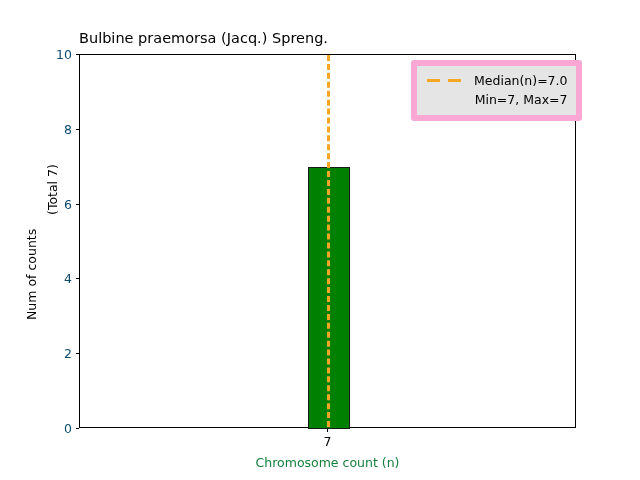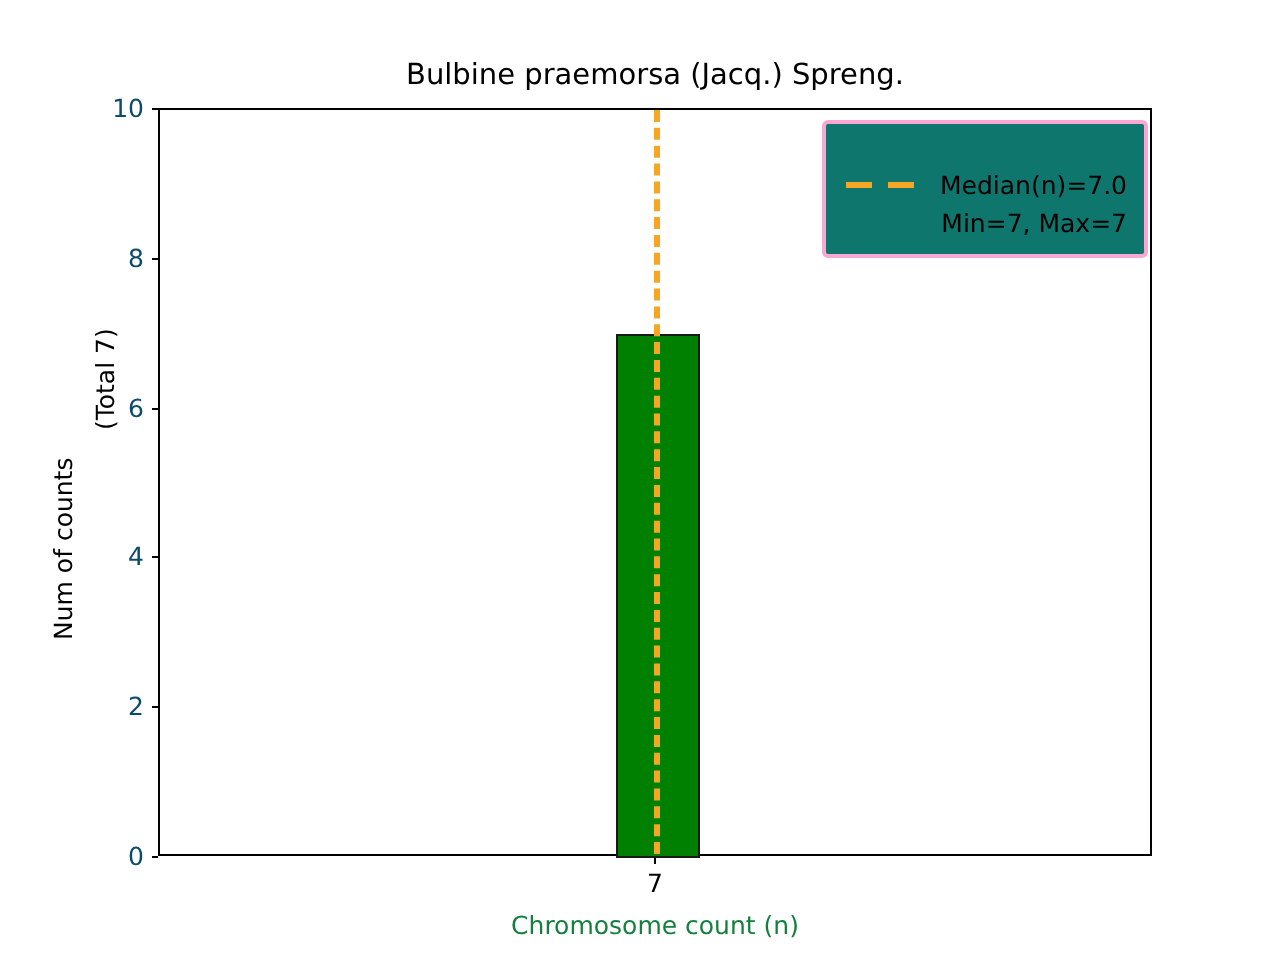--- a/index.html
+++ b/index.html
@@ -15,21 +15,20 @@
     font-family: "DejaVu Sans", sans-serif;
     overflow: hidden;
   }
 
   
   #chart-title {
     position: absolute;
     left: 79px;
     top: 30px;
     width: 497px;
-    text-align: center;
     font-size: 14.5px;
     color: #000000;
     white-space: nowrap;
   }
 
   
   #plot-area {
     position: absolute;
     left: 79px;
     top: 54px;
@@ -118,24 +117,24 @@
   #ylabel-sub {
     left: 45px;
     top: 215px;
   }
 
   
   #legend {
     position: absolute;
     left: 411px;
     top: 60px;
-    padding: 21px 8px 6px 8px;
-    border: 2px solid #f9a8d4;
+    padding: 5px 8px 6px 8px;
+    border: 6px solid #f9a8d4;
     border-radius: 3px;
-    background: #0f766e;
+    background: #e5e5e5;
     box-sizing: border-box;
   }
   .legend-row {
     display: flex;
     align-items: center;
     justify-content: flex-end;
     height: 19px;
   }
   .legend-sample {
     width: 40px;

